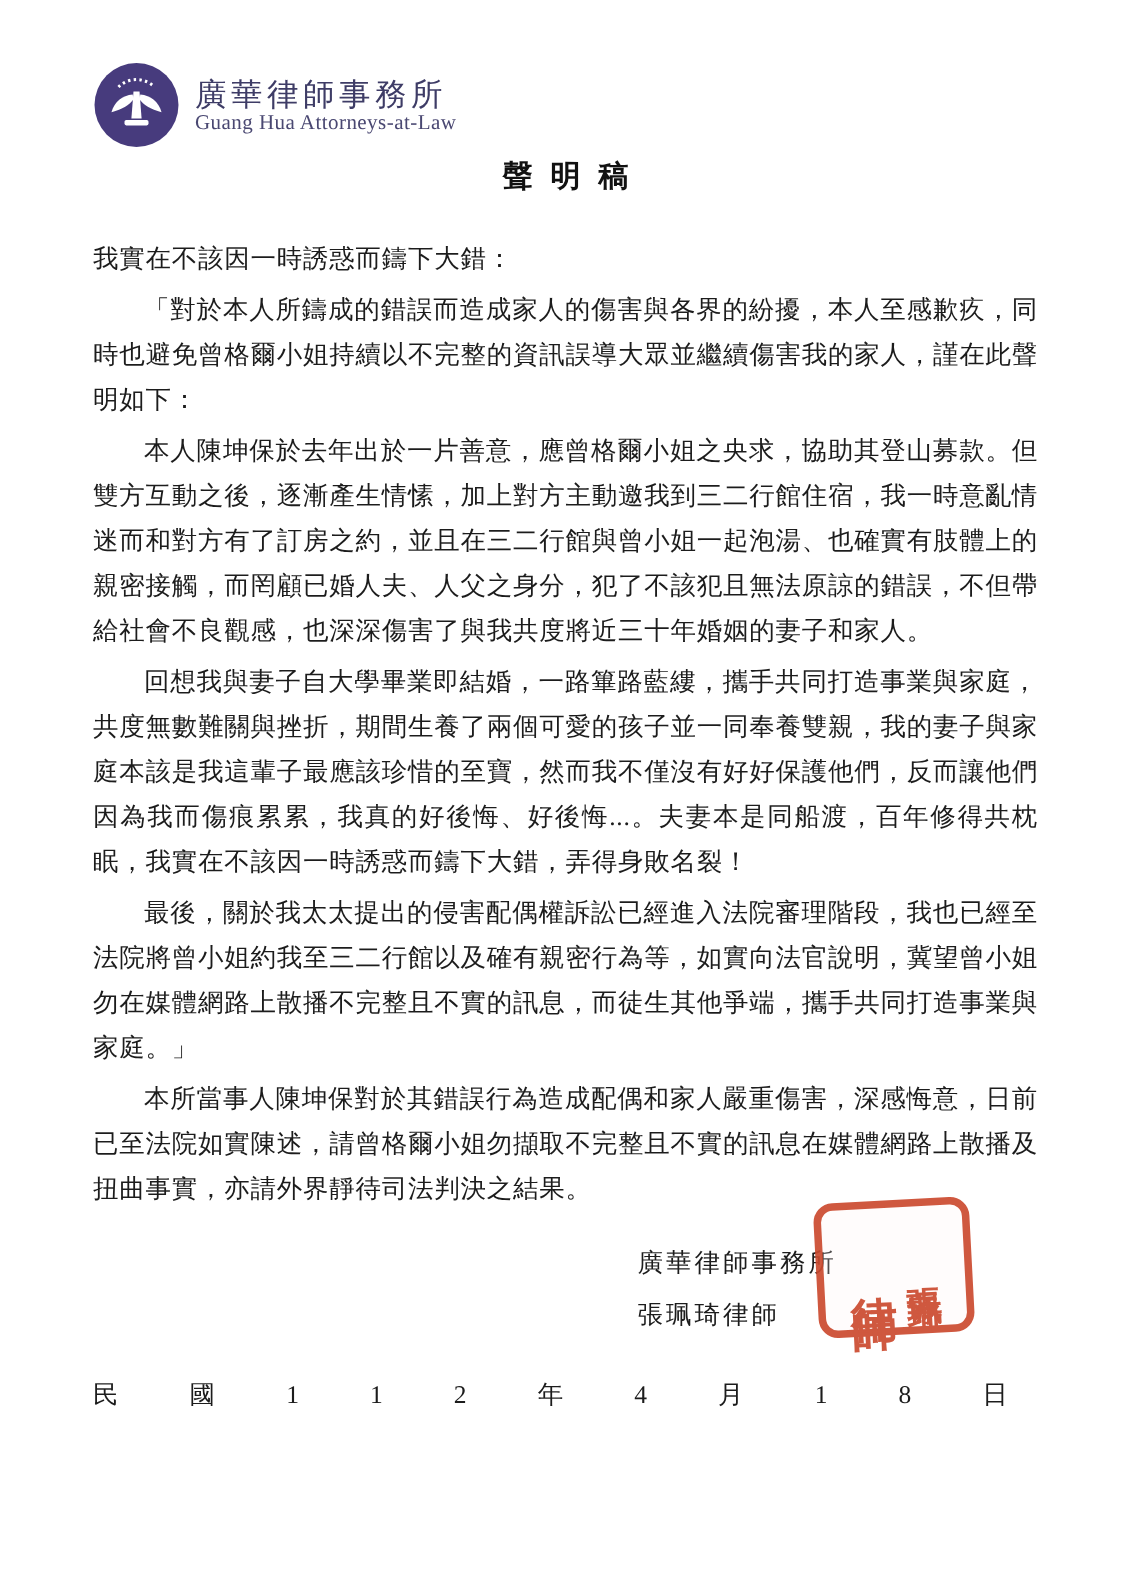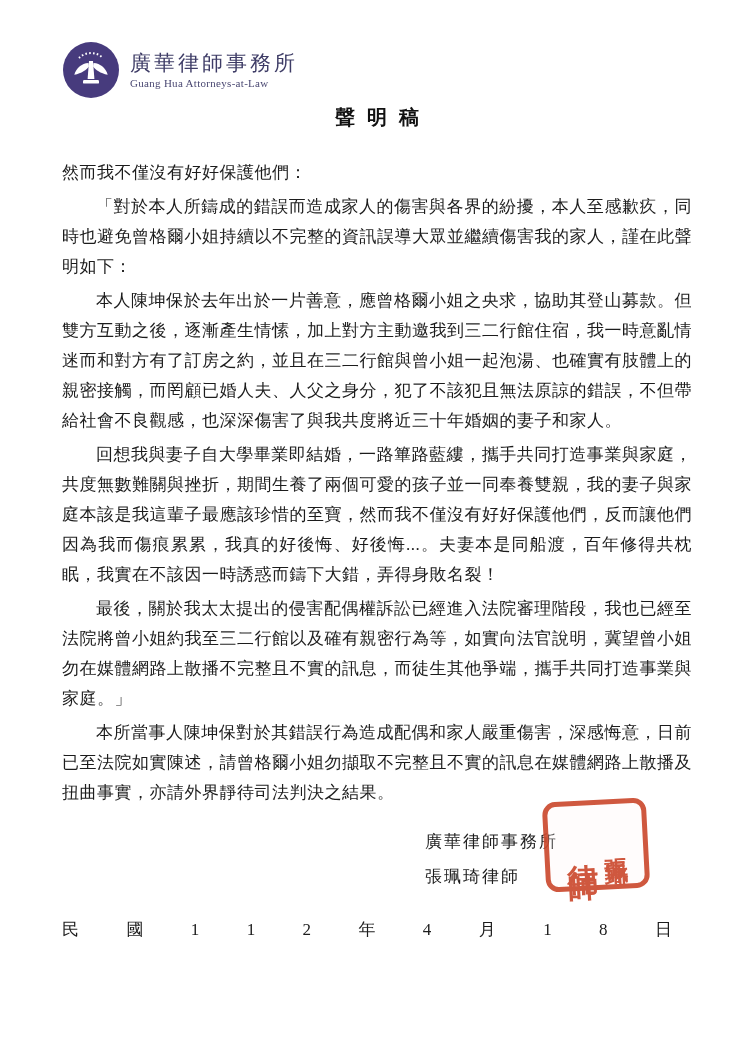--- a/index.html
+++ b/index.html
@@ -26,21 +26,21 @@
   }
   .logo { width: 58px; height: 58px; flex: 0 0 auto; }
   .firm-text { display: flex; flex-direction: column; justify-content: center; }
   .firm-zh {
     font-size: 21px;
     letter-spacing: 3px;
     color: #3e3c66;
     line-height: 26px;
   }
   .firm-en {
-    font-size: 11px;
+    font-size: 14px;
     letter-spacing: 0.3px;
     color: #4a4872;
     line-height: 14px;
   }
 
   
   .doc-title {
     margin-top: 4px;
     height: 42px;
     text-align: center;
@@ -137,21 +137,21 @@
     </span>
     <span class="firm-text">
       <span class="firm-zh">廣華律師事務所</span>
       <span class="firm-en">Guang Hua Attorneys-at-Law</span>
     </span>
   </div>
 
   <div class="doc-title">聲明稿</div>
 
   <div class="body-text">
-    <p class="no-indent">然而我不僅沒有好好保護他們：</p>
+    <p class="no-indent">我實在不該因一時誘惑而鑄下大錯：</p>
     <p>「對於本人所鑄成的錯誤而造成家人的傷害與各界的紛擾，本人至感歉疚，同時也避免曾格爾小姐持續以不完整的資訊誤導大眾並繼續傷害我的家人，謹在此聲明如下：</p>
     <p>本人陳坤保於去年出於一片善意，應曾格爾小姐之央求，協助其登山募款。但雙方互動之後，逐漸產生情愫，加上對方主動邀我到三二行館住宿，我一時意亂情迷而和對方有了訂房之約，並且在三二行館與曾小姐一起泡湯、也確實有肢體上的親密接觸，而罔顧已婚人夫、人父之身分，犯了不該犯且無法原諒的錯誤，不但帶給社會不良觀感，也深深傷害了與我共度將近三十年婚姻的妻子和家人。</p>
     <p>回想我與妻子自大學畢業即結婚，一路篳路藍縷，攜手共同打造事業與家庭，共度無數難關與挫折，期間生養了兩個可愛的孩子並一同奉養雙親，我的妻子與家庭本該是我這輩子最應該珍惜的至寶，然而我不僅沒有好好保護他們，反而讓他們因為我而傷痕累累，我真的好後悔、好後悔...。夫妻本是同船渡，百年修得共枕眠，我實在不該因一時誘惑而鑄下大錯，弄得身敗名裂！</p>
     <p>最後，關於我太太提出的侵害配偶權訴訟已經進入法院審理階段，我也已經至法院將曾小姐約我至三二行館以及確有親密行為等，如實向法官說明，冀望曾小姐勿在媒體網路上散播不完整且不實的訊息，而徒生其他爭端，攜手共同打造事業與家庭。」</p>
     <p>本所當事人陳坤保對於其錯誤行為造成配偶和家人嚴重傷害，深感悔意，日前已至法院如實陳述，請曾格爾小姐勿擷取不完整且不實的訊息在媒體網路上散播及扭曲事實，亦請外界靜待司法判決之結果。</p>
   </div>
 
   <div class="signature-area">
     <div class="sig-block">
       <div>廣華律師事務所</div>

